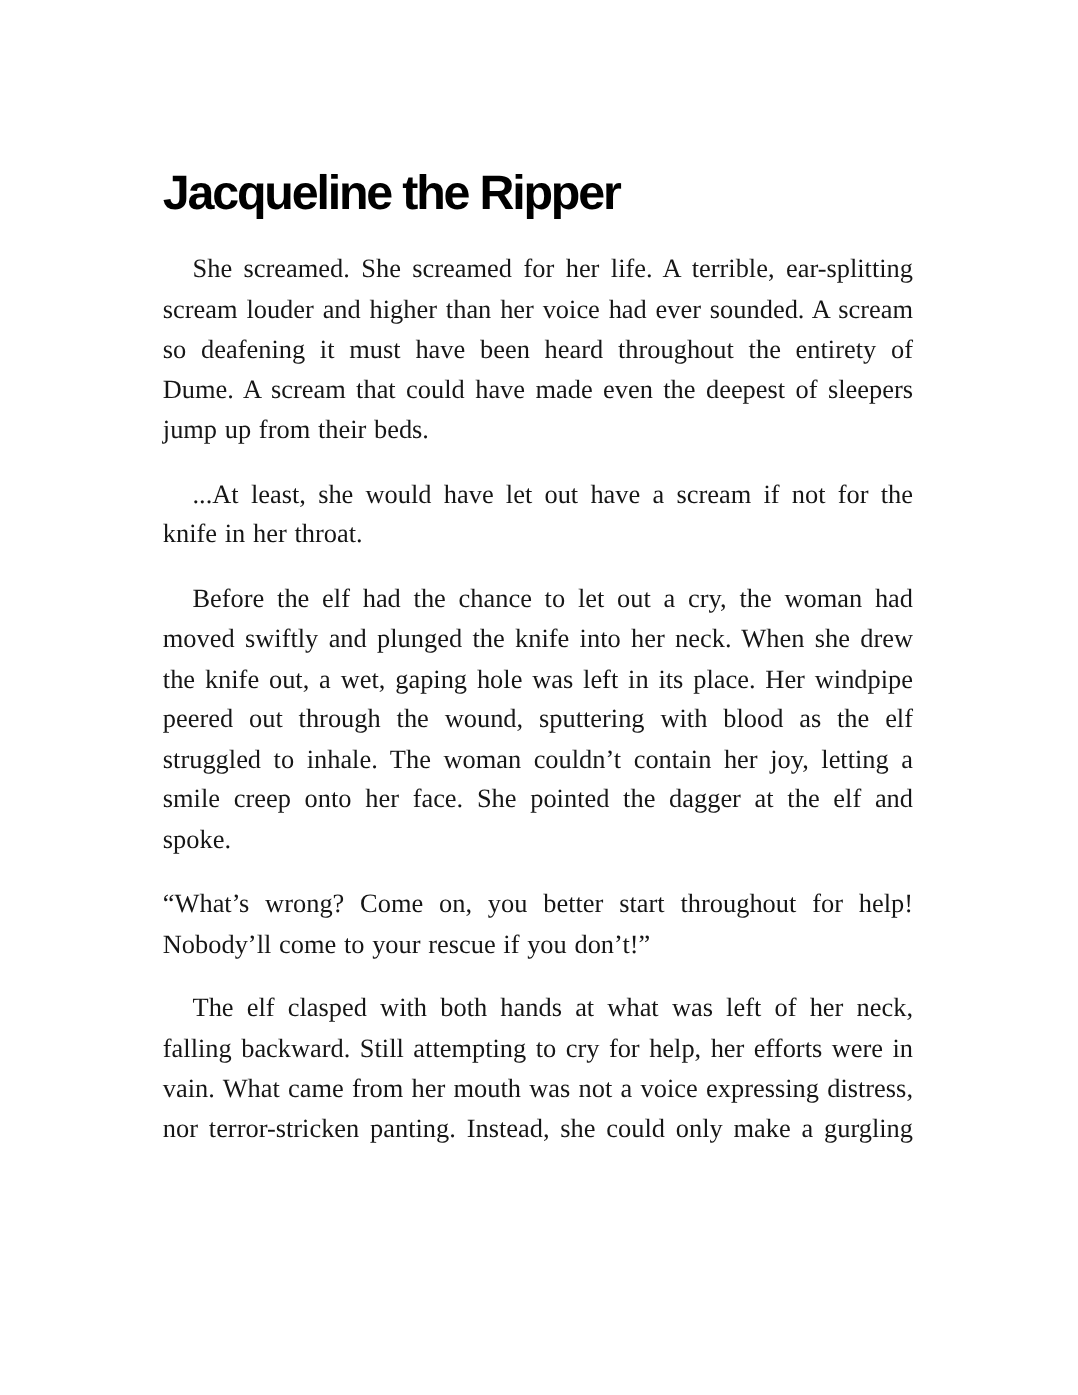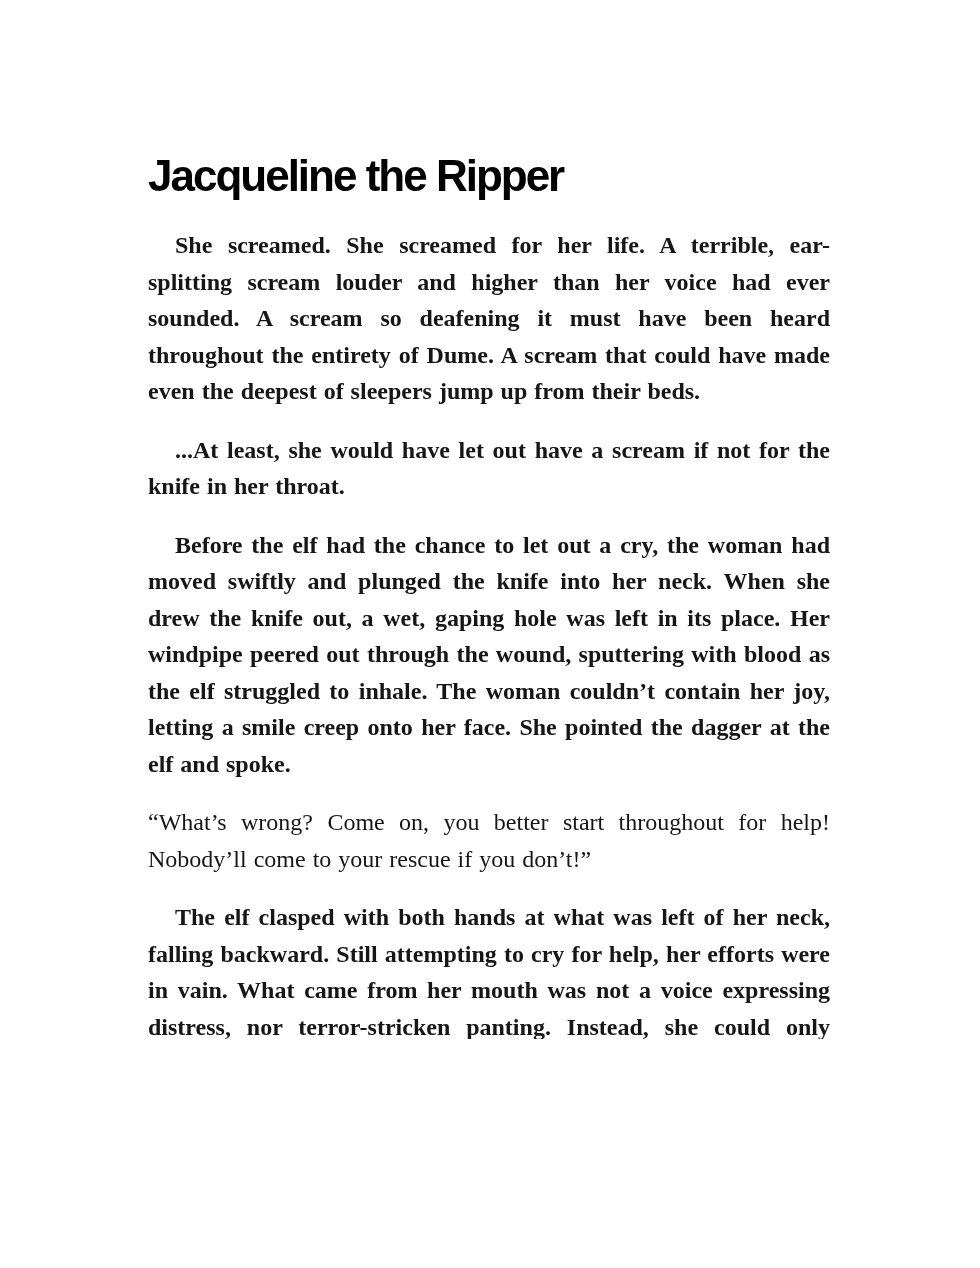--- a/index.html
+++ b/index.html
@@ -33,21 +33,20 @@
   }
   .body-text p {
     font-size: 24px;
     line-height: 36.5px;
     text-align: justify;
     margin: 0 0 22px 0;
     word-spacing: 1px;
   }
   .body-text p.indent {
     text-indent: 27px;
-    font-weight: bold;
   }
   .body-text p.no-indent {
     text-indent: 0;
   }
   .body-text p.justify-last {
     text-align-last: justify;
   }
   .page-number {
     position: absolute;
     left: 0;

